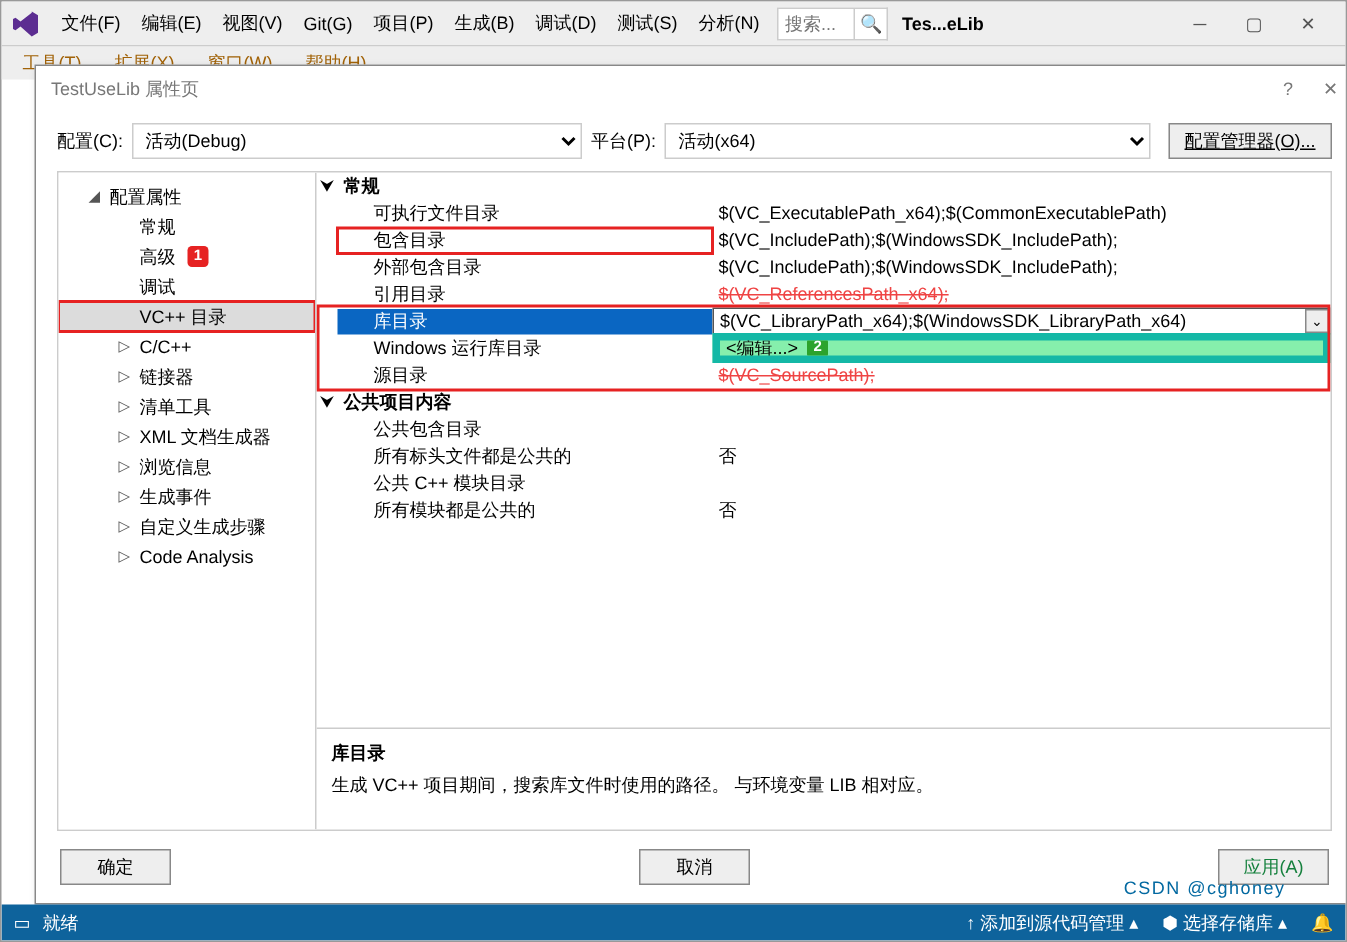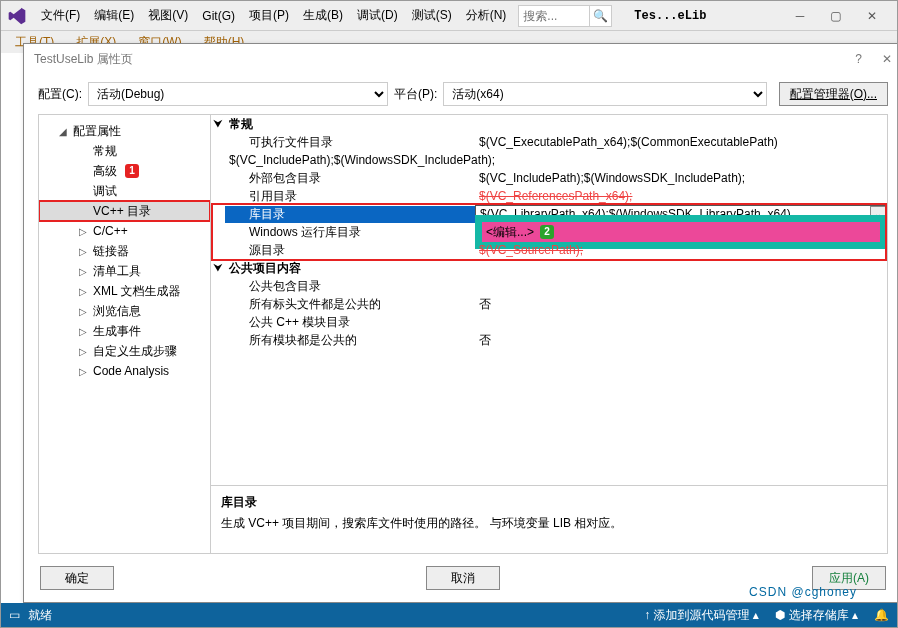--- a/index.html
+++ b/index.html
@@ -1,23 +1,23 @@
 <!DOCTYPE html>
 <html><head>
 <meta charset="utf-8">
 <style>
 * { box-sizing: border-box; margin: 0; padding: 0; font-family: "Microsoft YaHei", "Segoe UI", sans-serif; font-size: 12px; }
 body { background: #fff; width: 898px; height: 628px; overflow: hidden; position: relative; border: 1px solid #999; }
 .menubar { display: flex; align-items: center; height: 30px; background: #eee; padding: 0 6px; gap: 2px; border-bottom: 1px solid #ccc; }
 .vs-logo { width: 20px; height: 20px; margin-right: 6px; }
 .menu-item { padding: 4px 6px; cursor: default; }
 .menu-search { margin-left: 4px; display: flex; align-items: center; }
-.menu-search input { width: 72px; height: 22px; border: 1px solid #ccc; padding: 0 4px; }
+.menu-search input { width: 52px; height: 22px; border: 1px solid #ccc; padding: 0 4px; }
 .menu-searchbtn { width: 22px; height: 22px; border: 1px solid #ccc; border-left: none; background: #fff; display: flex; align-items: center; justify-content: center; }
-.title-txt { margin-left: 20px; font-weight: bold; font-family: Liberation Mono, monospace; }
+.title-txt { margin-left: 7px; font-weight: bold; }
 .winbtns { margin-left: auto; display: flex; gap: 22px; padding-right: 12px; }
 .winbtn { width: 14px; height: 14px; display: flex; align-items: center; justify-content: center; color: #555; }
 
 .toolbar2 { display: flex; align-items: center; height: 22px; background: #eee; padding: 0 8px; gap: 10px; font-size: 12px; color: #a16207; }
 
 .dialog { position: absolute; left: 22px; top: 42px; width: 880px; height: 560px; background: #fff; border: 1px solid #888; box-shadow: 2px 2px 6px rgba(0,0,0,.2); display: flex; flex-direction: column; }
 .dlg-title { height: 30px; display: flex; align-items: center; padding: 0 10px; color: #777; }
 .dlg-title .sp { margin-left: auto; display: flex; gap: 20px; color: #777; }
 
 .cfg-row { display: flex; align-items: center; gap: 6px; padding: 8px 14px; }
@@ -43,21 +43,21 @@
 .grid-row { display: flex; height: 18px; align-items: center; }
 .grid-row.group { font-weight: bold; }
 .grid-row .tw { width: 14px; text-align: center; font-size: 10px; }
 .grid-row .k { width: 250px; padding-left: 4px; white-space: nowrap; overflow: hidden; }
 .grid-row .k.indented { padding-left: 24px; }
 .grid-row .v { flex: 1; padding-left: 4px; white-space: nowrap; overflow: hidden; }
 .grid-row.selected .k { background: #0a66c2; color: #fff; }
 .grid-row.selected .v { background: #fff; border: 1px solid #555; height: 18px; display:flex; align-items:center; }
 .grid-row.selected .v .dd-btn { margin-left: auto; width:16px; height:16px; background:#eee; border:1px solid #888; display:flex; align-items:center; justify-content:center; font-size:9px;}
 .grid-row.struck .v { text-decoration: line-through; color:#ef4444; }
-.grid-row.editbox .v { border:7px solid #14b8a6; background:#ec4899; height:34px; display:flex; align-items:center;}
+.grid-row.editbox .v { border:5px solid #14b8a6; background:#86efac; height:20px; display:flex; align-items:center;}
 .red-box { position:absolute; border:2px solid #e62222; pointer-events:none; }
 
 .desc-pane { border-top: 1px solid #ccc; padding: 8px 10px; height: 68px; }
 .desc-pane .dt { font-weight: bold; margin-bottom: 4px; }
 
 .dlg-btns { display:flex; justify-content:space-between; gap:8px; padding:12px 16px; }
 .dlg-btns button { width:74px; height:24px; border:1px solid #888; background:#eee; }
 .dlg-btns button:last-child { color:#15803d; }
 
 .statusbar { position:absolute; left:0; right:0; bottom:0; height:24px; background:#0e639c; color:#fff; display:flex; align-items:center; padding:0 8px; gap:8px; font-size:12px;}
@@ -181,20 +181,21 @@
             <span class="k">常规</span>
             <span class="v"></span>
           </div>
         <div class="grid-row">
             <span class="tw"></span>
             <span class="k indented">可执行文件目录</span>
             <span class="v">$(VC_ExecutablePath_x64);$(CommonExecutablePath)</span>
           </div>
         <div class="grid-row">
             <span class="tw"></span>
+            <span class="k indented hl-red">包含目录</span>
             <span class="v">$(VC_IncludePath);$(WindowsSDK_IncludePath);</span>
           </div>
         <div class="grid-row">
             <span class="tw"></span>
             <span class="k indented">外部包含目录</span>
             <span class="v">$(VC_IncludePath);$(WindowsSDK_IncludePath);</span>
           </div>
         <div class="grid-row struck">
             <span class="tw"></span>
             <span class="k indented">引用目录</span>

